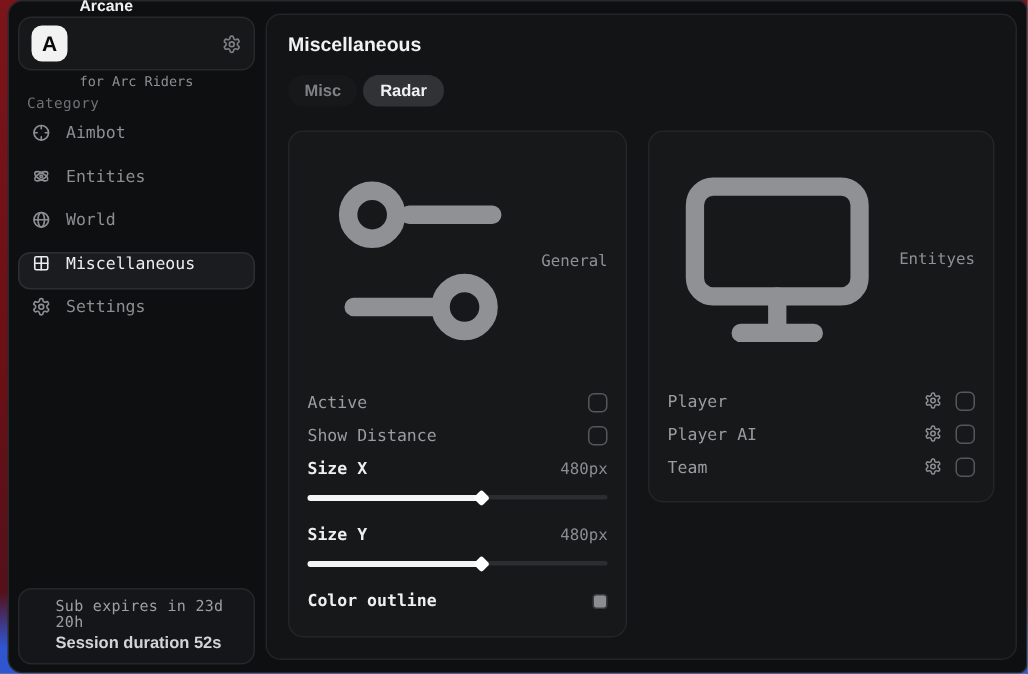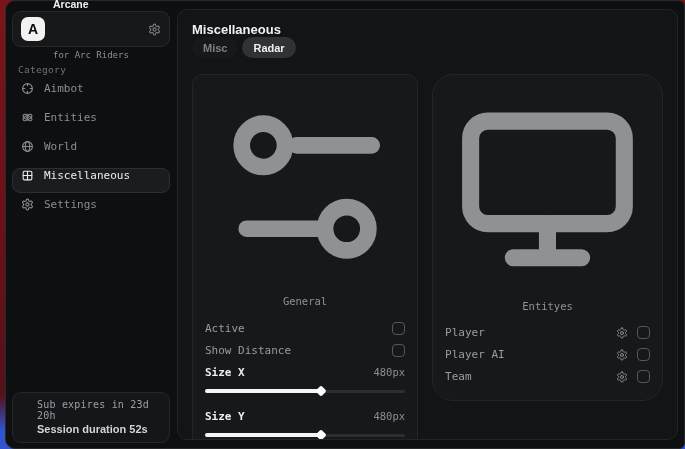--- a/index.html
+++ b/index.html
@@ -48,36 +48,36 @@
   }
   .sub-line1 { font-size:10px; color:#9ba0a3; letter-spacing:.2px; }
   .sub-line2 { font-size:11px; color:#d2d5d7; font-weight:bold; margin-top:2px; font-family:"Liberation Sans", sans-serif; }
   
   .main {
     flex:1; margin:8px 6px 8px 1px;
     background:#131415; border:1px solid #232427; border-radius:10px;
     padding:12px 14px; position:relative; overflow:hidden;
   }
   .page-title { font-family:"Liberation Sans", sans-serif; font-weight:bold; font-size:13px; color:#f2f2f2; }
-  .tabs { display:flex; gap:4px; align-items:center; }
+  .tabs { display:flex; gap:4px; margin-top:13px; align-items:center; }
   .tab {
     height:21px; padding:0 11px; border-radius:999px;
     display:flex; align-items:center; font-size:11px; cursor:pointer;
     font-family:"Liberation Sans", sans-serif; font-weight:bold;
     color:#7e8083; background:#17181a;
   }
   .tab.active { background:#303236; color:#f0f0f1; }
   .cards { display:flex; gap:14px; margin-top:16px; align-items:flex-start; }
   .card {
     background:#17181a; border:1px solid #242528; border-radius:10px;
     padding:10px 12px 12px 12px;
   }
   .card-general { width:233px; }
-  .card-entities { width:238px;border-radius:21px; }
-  .card-header { display:flex; align-items:center; gap:8px; color:#8f9194; font-size:10.5px; margin:2px 0 10px 0;flex-direction:column; }
+  .card-entities { width:238px; }
+  .card-header { display:flex; align-items:center; gap:8px; color:#8f9194; font-size:10.5px; margin:2px 0 10px 0; }
   .card-header svg { width:13px; height:13px; }
   .row { display:flex; align-items:center; justify-content:space-between; min-height:22px; }
   .row-label { font-size:11px; color:#9a9c9f; }
   .row-label.bright { color:#eeeff0; font-weight:bold; }
   .row-value { font-size:10.5px; color:#8b8d90; }
   .checkbox {
     width:13px; height:13px; border:1.4px solid #55575b; border-radius:4px;
     background:transparent; cursor:pointer; flex-shrink:0;
   }
   .slider-block { margin-bottom:9px; }

